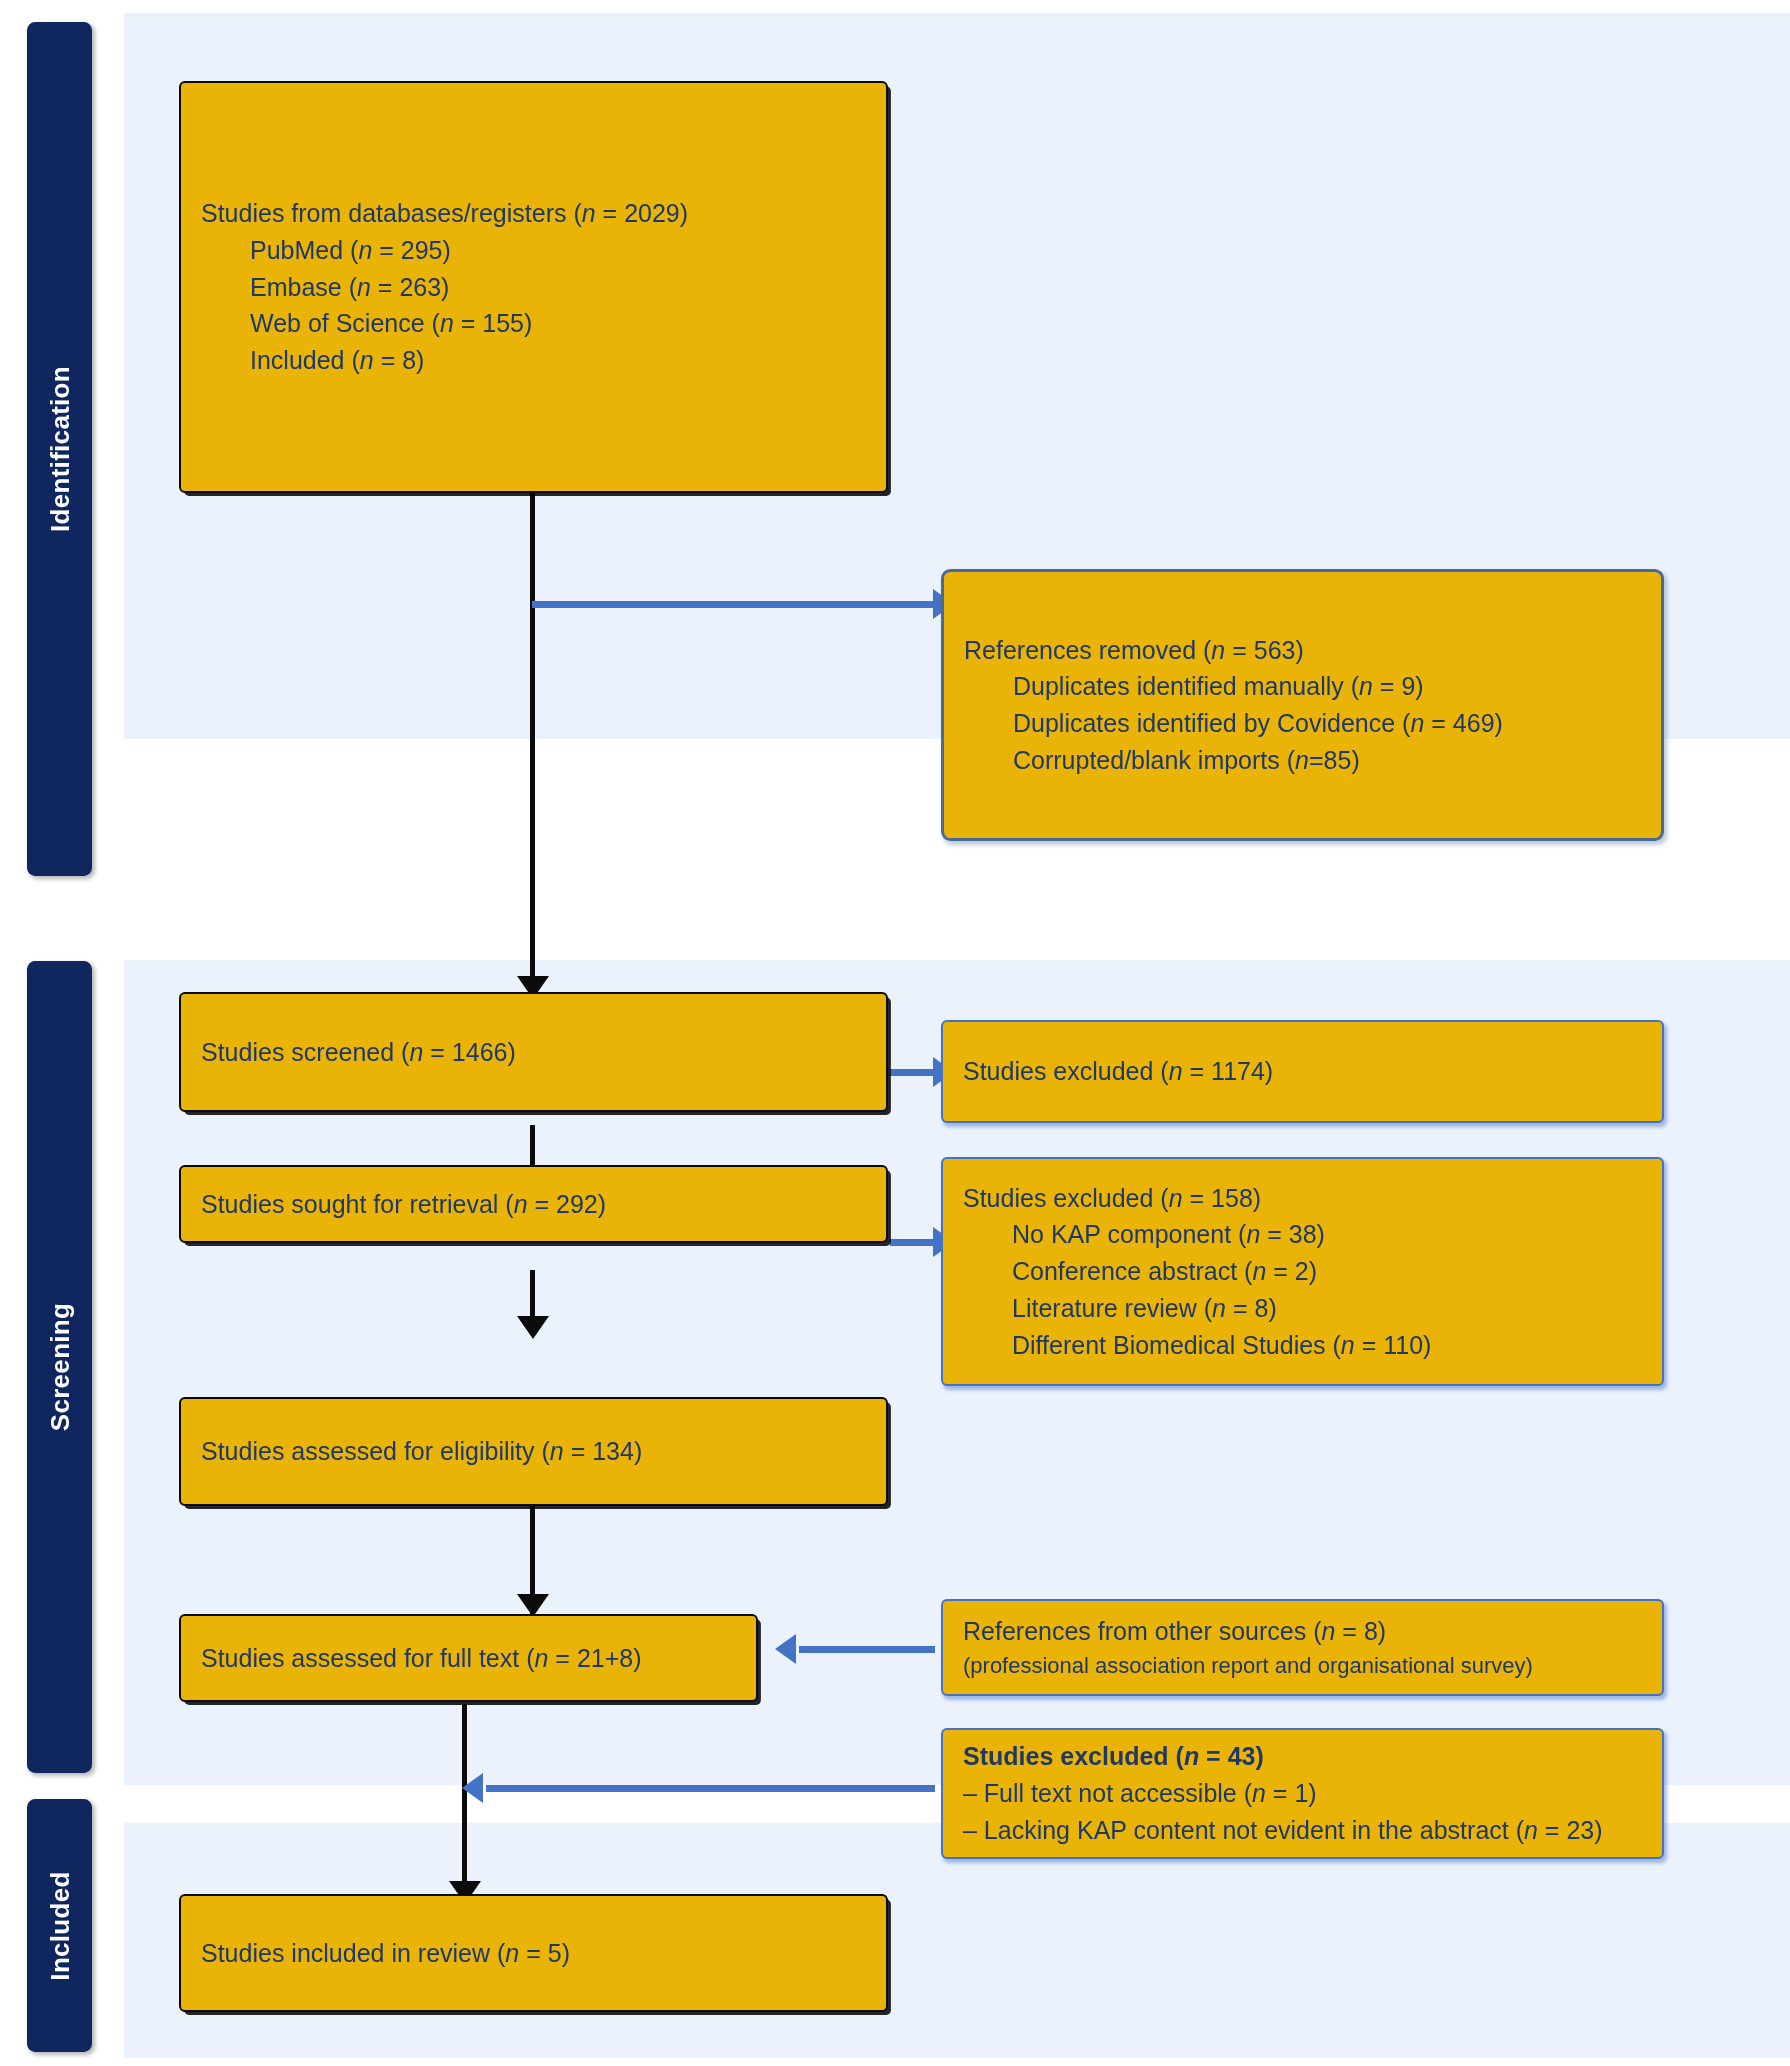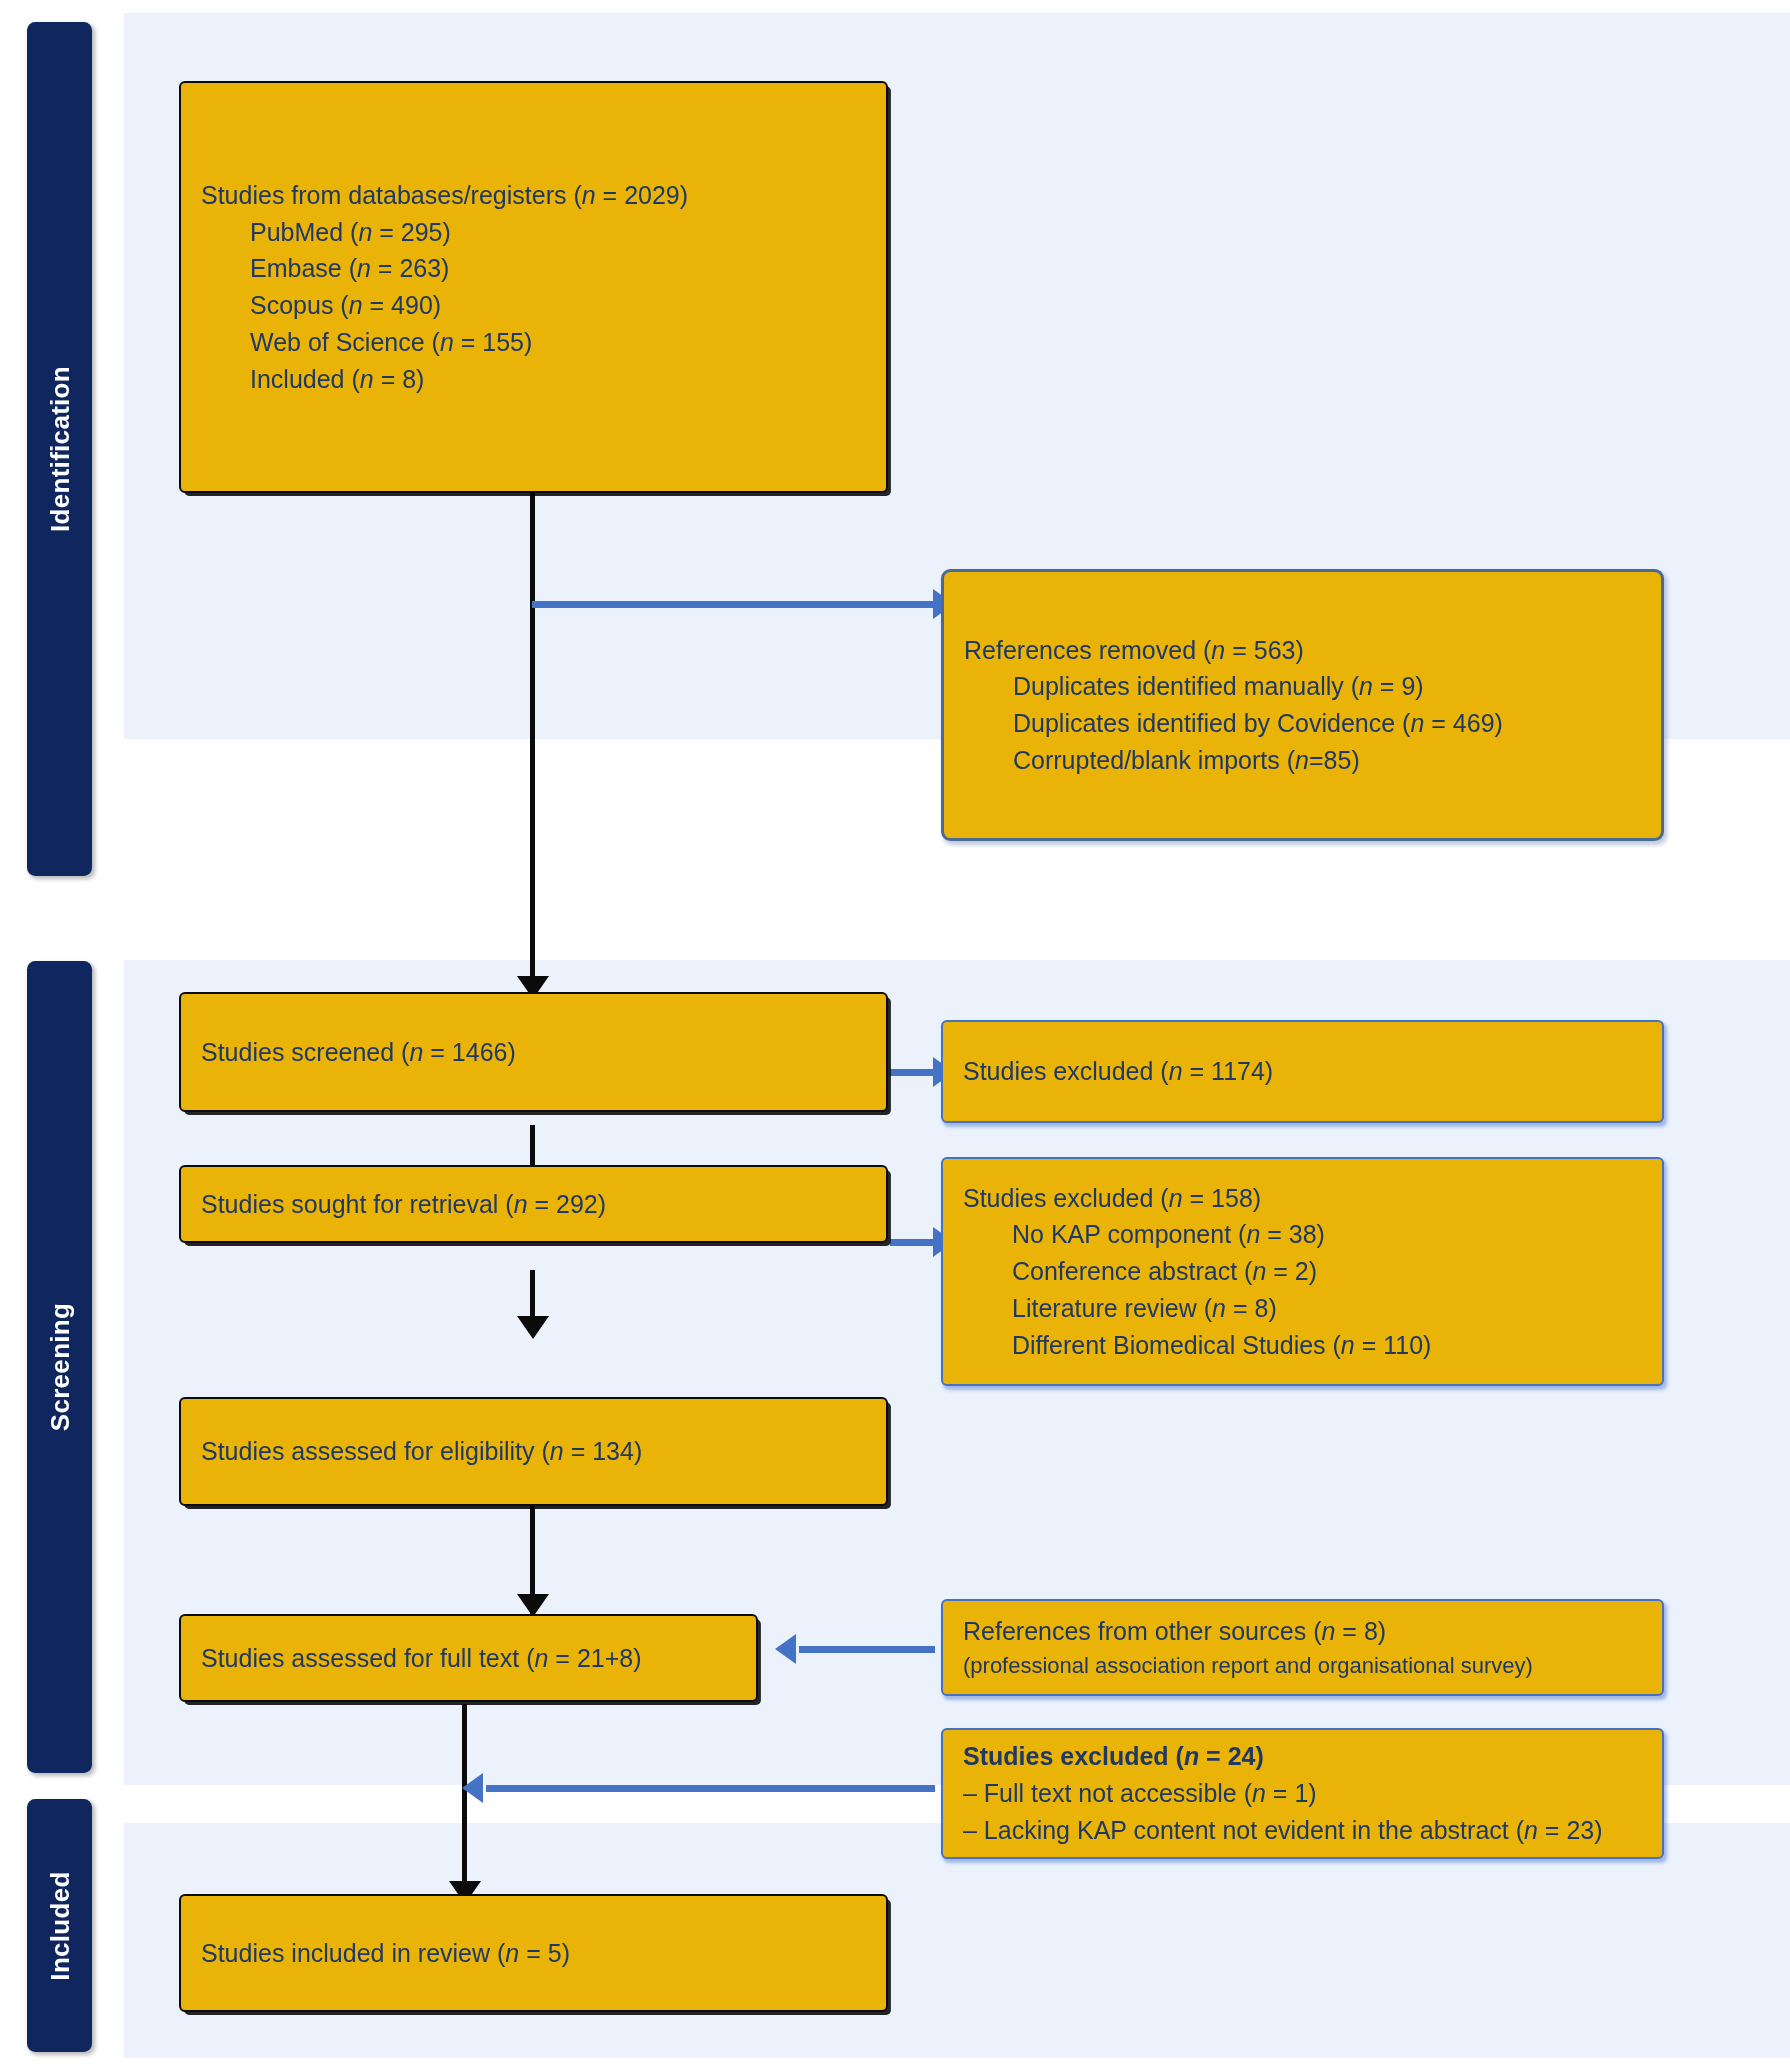--- a/index.html
+++ b/index.html
@@ -106,21 +106,20 @@
   <div class="arrow-down" style="left:449px;top:1881px;"></div>
 
   <div class="hline-blue" style="left:486px;top:1785px;width:449px;"></div>
   <div class="arrow-left" style="left:462px;top:1773px;"></div>
 
   <div class="box box-black" style="left:179px;top:81px;width:709px;height:412px;">
     <div class="inner">
       <div class="ln"><span>Studies from databases/registers (</span><span class="it">n</span><span> = 2029)</span></div>
       <div class="ln sub"><span>PubMed (</span><span class="it">n</span><span> = 295)</span></div>
       <div class="ln sub"><span>Embase (</span><span class="it">n</span><span> = 263)</span></div>
-      <div class="ln sub"><span>Scopus (</span><span class="it">n</span><span> = 490)</span></div>
       <div class="ln sub"><span>Web of Science (</span><span class="it">n</span><span> = 155)</span></div>
       <div class="ln sub"><span>Included (</span><span class="it">n</span><span> = 8)</span></div>
     </div>
   </div>
 
   <div class="box box-steel" style="left:941px;top:569px;width:723px;height:272px;">
     <div class="inner">
       <div class="ln"><span>References removed (</span><span class="it">n</span><span> = 563)</span></div>
       <div class="ln sub"><span>Duplicates identified manually (</span><span class="it">n</span><span> = 9)</span></div>
       <div class="ln sub"><span>Duplicates identified by Covidence (</span><span class="it">n</span><span> = 469)</span></div>
@@ -170,21 +169,21 @@
 
   <div class="box box-blue" style="left:941px;top:1599px;width:723px;height:97px;">
     <div class="inner">
       <div class="ln"><span>References from other sources (</span><span class="it">n</span><span> = 8)</span></div>
       <div class="ln small">(professional association report and organisational survey)</div>
     </div>
   </div>
 
   <div class="box box-blue" style="left:941px;top:1728px;width:723px;height:131px;">
     <div class="inner">
-      <div class="ln bold"><span>Studies excluded (</span><span class="it">n</span><span> = 24)</span></div>
+      <div class="ln bold"><span>Studies excluded (</span><span class="it">n</span><span> = 43)</span></div>
       <div class="ln dash"><span>– Full text not accessible (</span><span class="it">n</span><span> = 1)</span></div>
       <div class="ln dash"><span>– Lacking KAP content not evident in the abstract (</span><span class="it">n</span><span> = 23)</span></div>
     </div>
   </div>
 
   <div class="box box-black" style="left:179px;top:1894px;width:709px;height:118px;">
     <div class="inner">
       <div class="ln"><span>Studies included in review (</span><span class="it">n</span><span> = 5)</span></div>
     </div>
   </div>

